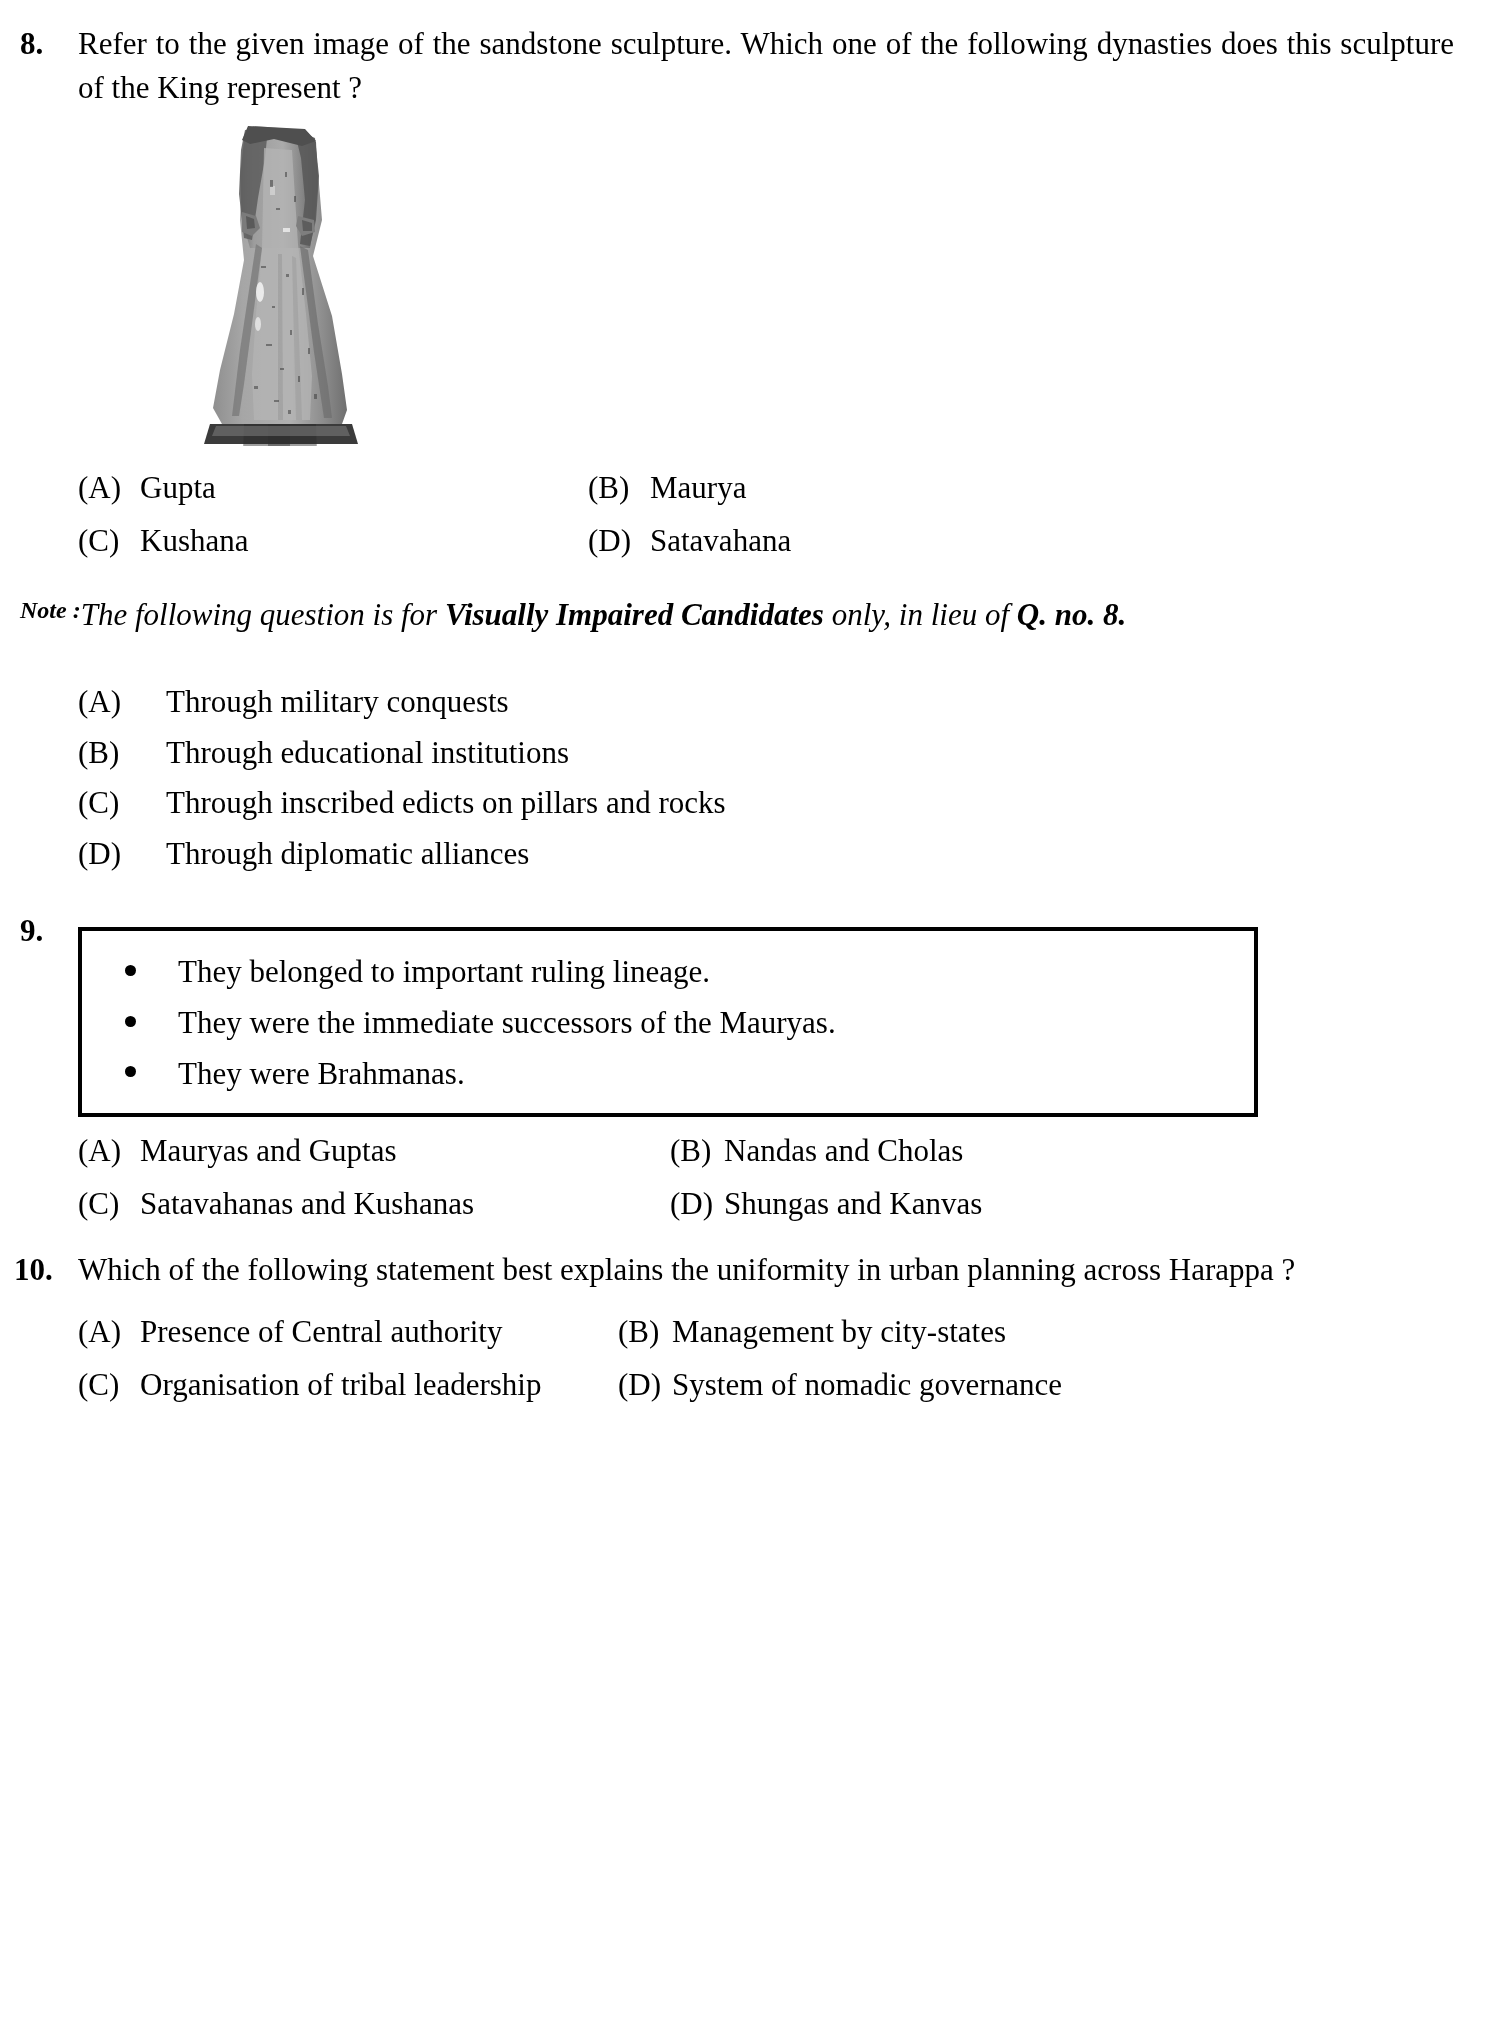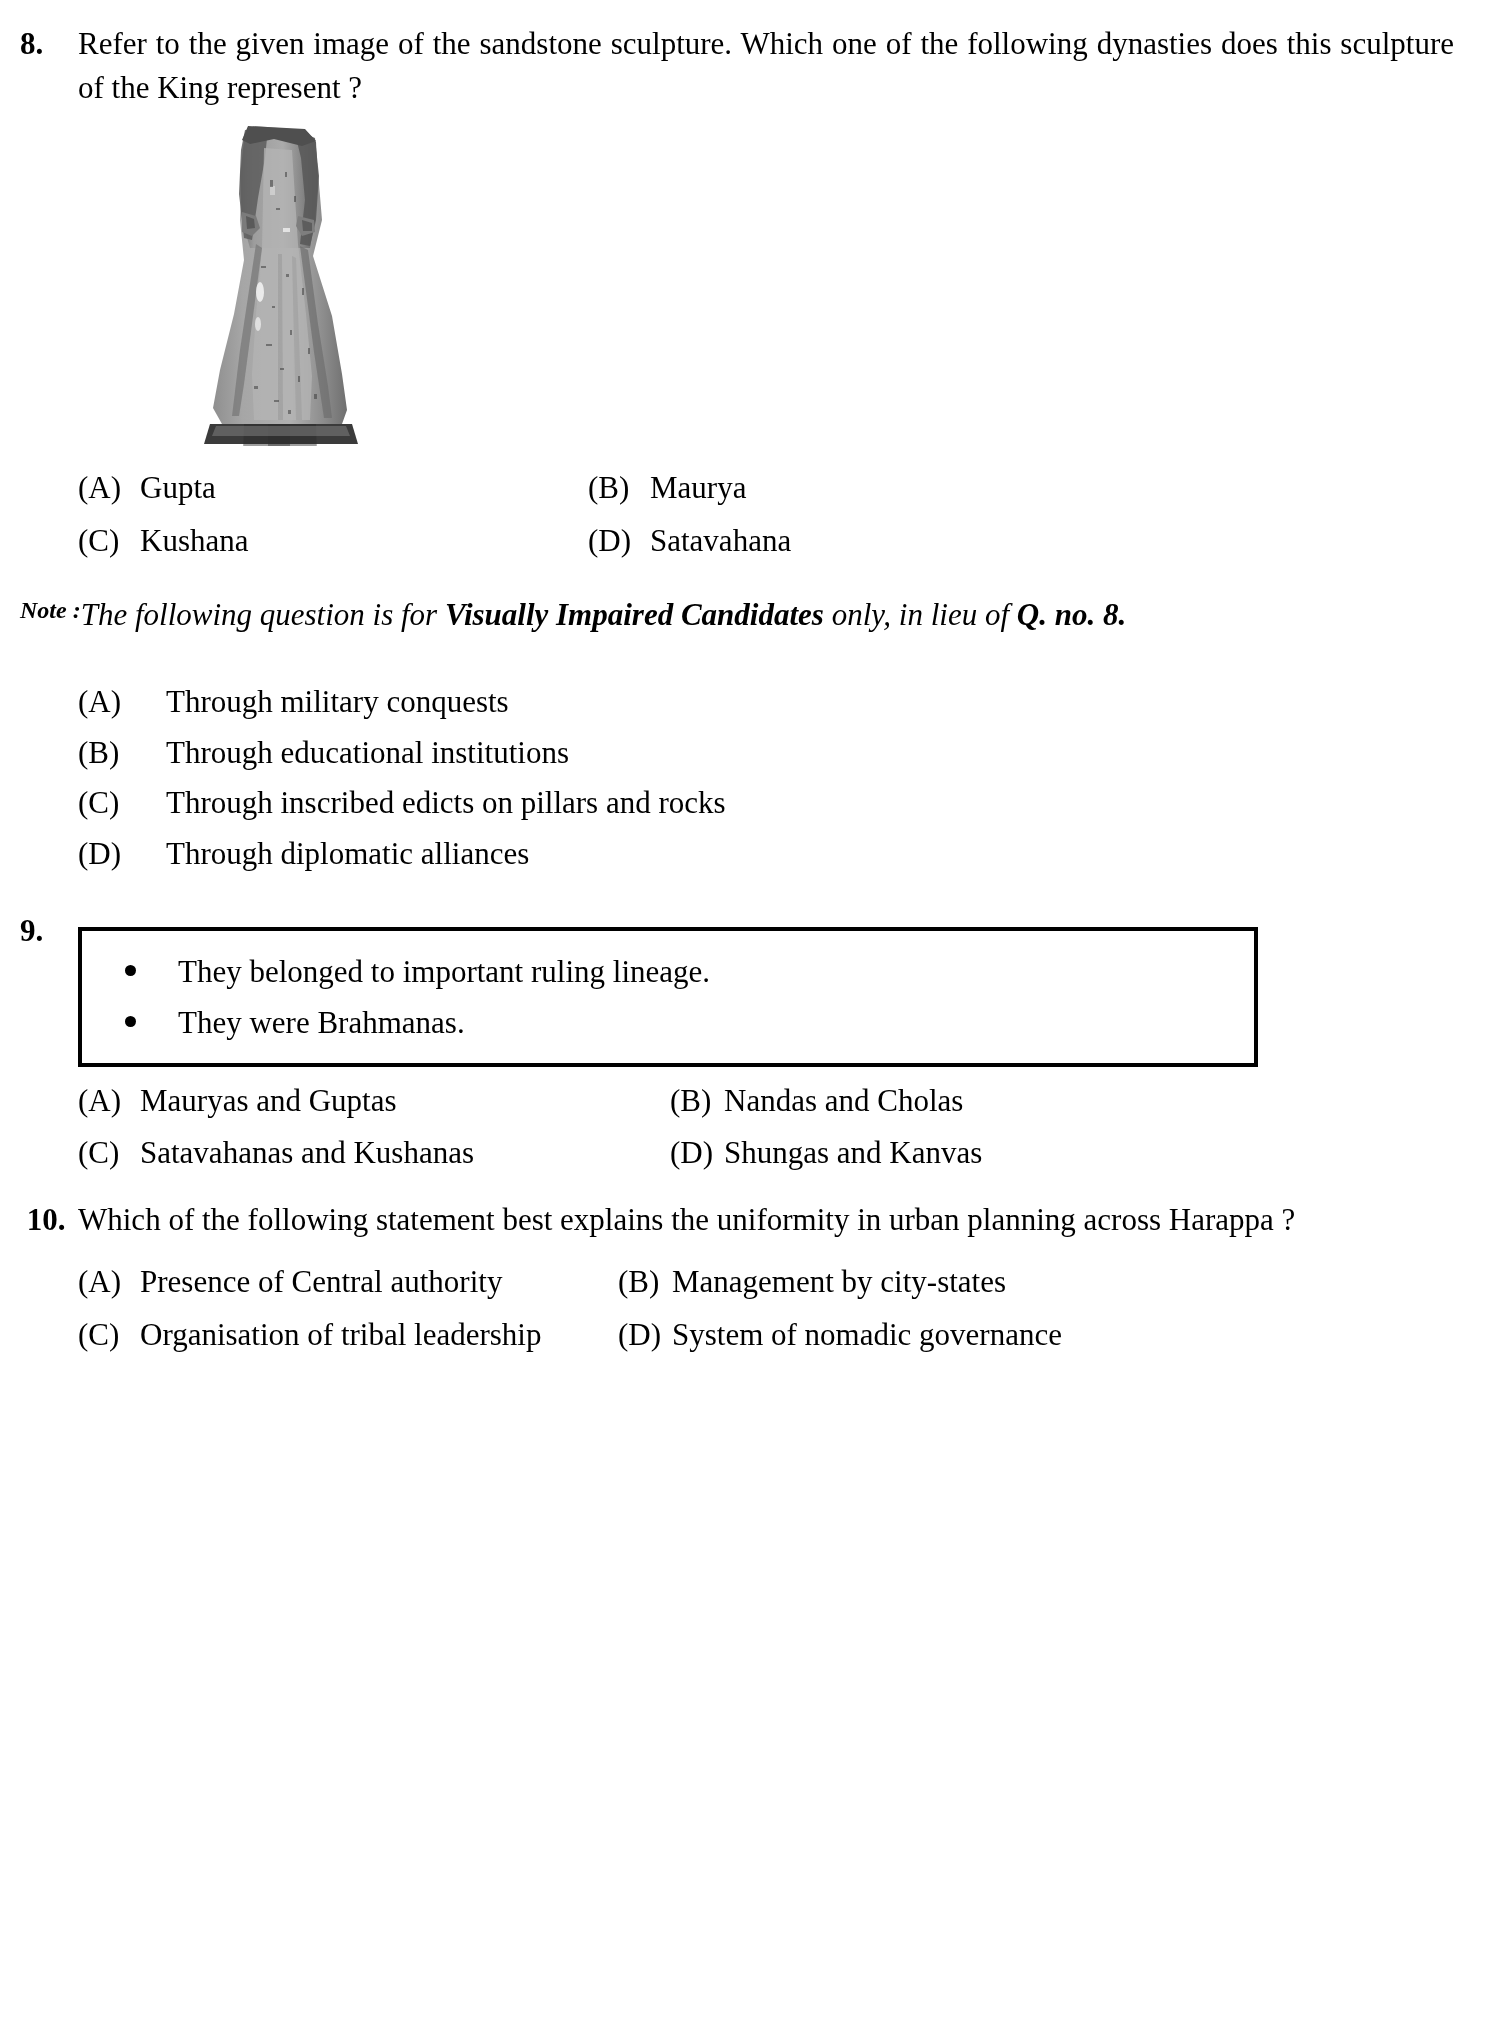--- a/index.html
+++ b/index.html
@@ -315,20 +315,24 @@
     <div class="q-num">9.</div>
     <div class="q-body">
 
       <div class="info-box">
         <div class="info-row">
           <span class="bullet"><span class="bullet-dot"></span></span>
           <span class="info-text">They belonged to important ruling lineage.</span>
         </div>
         <div class="info-row">
           <span class="bullet"><span class="bullet-dot"></span></span>
+          <span class="info-text">They were the immediate successors of the Mauryas.</span>
+        </div>
+        <div class="info-row">
+          <span class="bullet"><span class="bullet-dot"></span></span>
           <span class="info-text">They were Brahmanas.</span>
         </div>
       </div>
 
 
       <div class="opts-2col wide" style="margin-top:8px;">
         <div class="opt">
           <span class="opt-key">(A)</span>
           <span class="opt-label">Mauryas and Guptas</span>
         </div>
@@ -342,21 +346,21 @@
         </div>
         <div class="opt">
           <span class="opt-key narrow">(D)</span>
           <span class="opt-label">Shungas and Kanvas</span>
         </div>
       </div>
     </div>
   </div>
 
   <div class="q" style="margin-top:18px;">
-    <div class="q-num" style="padding-left:14px;text-align:center;">10.</div>
+    <div class="q-num" style="padding-left:14px;">10.</div>
     <div class="q-body">
       <p class="q-text">Which of the following statement best explains the uniformity in urban planning across Harappa ?</p>
 
       <div class="opts-2col tight" style="margin-top:14px;">
         <div class="opt">
           <span class="opt-key">(A)</span>
           <span class="opt-label">Presence of Central authority</span>
         </div>
         <div class="opt">
           <span class="opt-key narrow">(B)</span>

